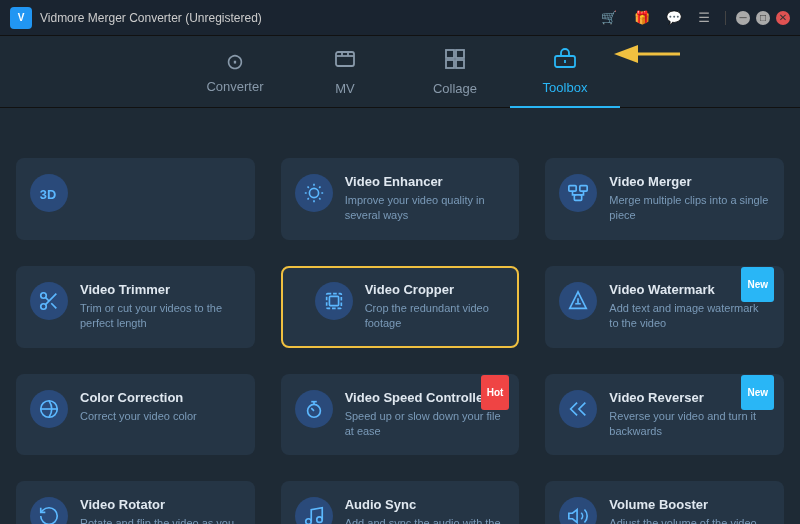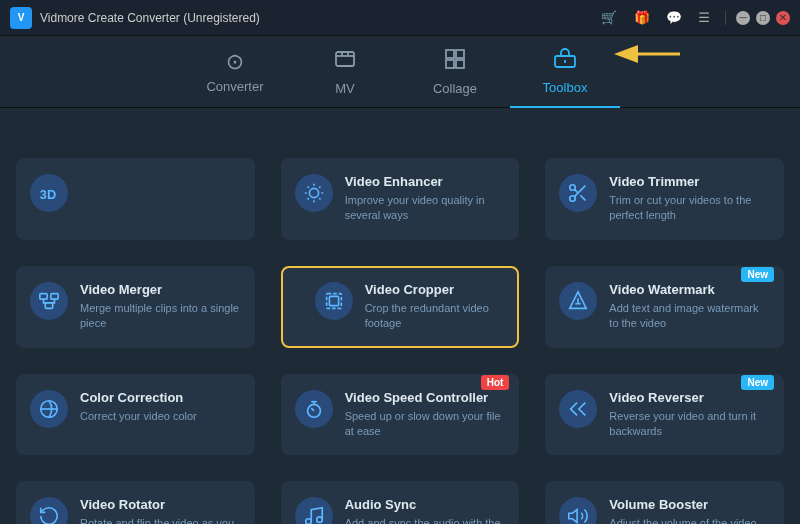--- a/index.html
+++ b/index.html
@@ -165,35 +165,35 @@
       color: #7a9ab8;
       line-height: 1.4;
     }
 
     .badge {
       position: absolute;
       top: -1px;
       right: 8px;
       font-size: 10px;
       font-weight: bold;
-      padding: 2px 6px;
+      padding: 12px 6px;
       border-radius: 3px;
       color: white;
     }
     .badge-hot { background: #ef4444; }
     .badge-new { background: #29b6f6; }
   </style>
 </head>
 <body>
 
 <div class="title-bar">
   <div class="title-bar-logo">
     <span style="font-size:10px;font-weight:bold;">V</span>
   </div>
-  <span class="title-bar-text">Vidmore Create Converter (Unregistered)</span>
+  <span class="title-bar-text">Vidmore Merger Converter (Unregistered)</span>
   <div class="title-bar-actions">
     <span class="title-bar-icon">🛒</span>
     <span class="title-bar-icon">🎁</span>
     <span class="title-bar-icon">💬</span>
     <span class="title-bar-icon">☰</span>
     <div class="title-bar-divider"></div>
     <div class="title-btn btn-min">─</div>
     <div class="title-btn btn-max">□</div>
     <div class="title-btn btn-close">✕</div>
   </div>
@@ -269,45 +269,45 @@
     </div>
     <div class="tool-info">
       <div class="tool-name">Video Enhancer</div>
       <div class="tool-desc">Improve your video quality in several ways</div>
     </div>
   </div>
       <div class="tool-card">
 
     <div class="tool-icon">
       <svg width="22" height="22" viewBox="0 0 24 24" fill="none" stroke="#5cb8ff" stroke-width="1.8">
-            <path d="M6 9a3 3 0 1 0 0-6 3 3 0 0 0 0 6z"></path>
-            <path d="M6 21a3 3 0 1 0 0-6 3 3 0 0 0 0 6z"></path>
-            <path d="M20 4L8.12 15.88M14.47 14.48L20 20M8.12 8.12L12 12"></path>
-          </svg>
-    </div>
-    <div class="tool-info">
-      <div class="tool-name">Video Trimmer</div>
-      <div class="tool-desc">Trim or cut your videos to the perfect length</div>
-    </div>
-  </div>
-      <div class="tool-card">
-
-    <div class="tool-icon">
-      <svg width="22" height="22" viewBox="0 0 24 24" fill="none" stroke="#5cb8ff" stroke-width="1.8">
             <rect x="2" y="4" width="8" height="6" rx="1"></rect>
             <rect x="14" y="4" width="8" height="6" rx="1"></rect>
             <rect x="8" y="14" width="8" height="6" rx="1"></rect>
             <path d="M6 10v4h4M18 10v4h-4"></path>
           </svg>
     </div>
     <div class="tool-info">
       <div class="tool-name">Video Merger</div>
       <div class="tool-desc">Merge multiple clips into a single piece</div>
     </div>
   </div>
+      <div class="tool-card">
+
+    <div class="tool-icon">
+      <svg width="22" height="22" viewBox="0 0 24 24" fill="none" stroke="#5cb8ff" stroke-width="1.8">
+            <path d="M6 9a3 3 0 1 0 0-6 3 3 0 0 0 0 6z"></path>
+            <path d="M6 21a3 3 0 1 0 0-6 3 3 0 0 0 0 6z"></path>
+            <path d="M20 4L8.12 15.88M14.47 14.48L20 20M8.12 8.12L12 12"></path>
+          </svg>
+    </div>
+    <div class="tool-info">
+      <div class="tool-name">Video Trimmer</div>
+      <div class="tool-desc">Trim or cut your videos to the perfect length</div>
+    </div>
+  </div>
       <div class="tool-card highlighted">
 
     <div class="tool-icon">
       <svg width="22" height="22" viewBox="0 0 24 24" fill="none" stroke="#5cb8ff" stroke-width="1.8">
             <rect x="4" y="4" width="16" height="16" rx="1" stroke-dasharray="4 2"></rect>
             <rect x="7" y="7" width="10" height="10" rx="1"></rect>
           </svg>
     </div>
     <div class="tool-info">
       <div class="tool-name">Video Cropper</div>

